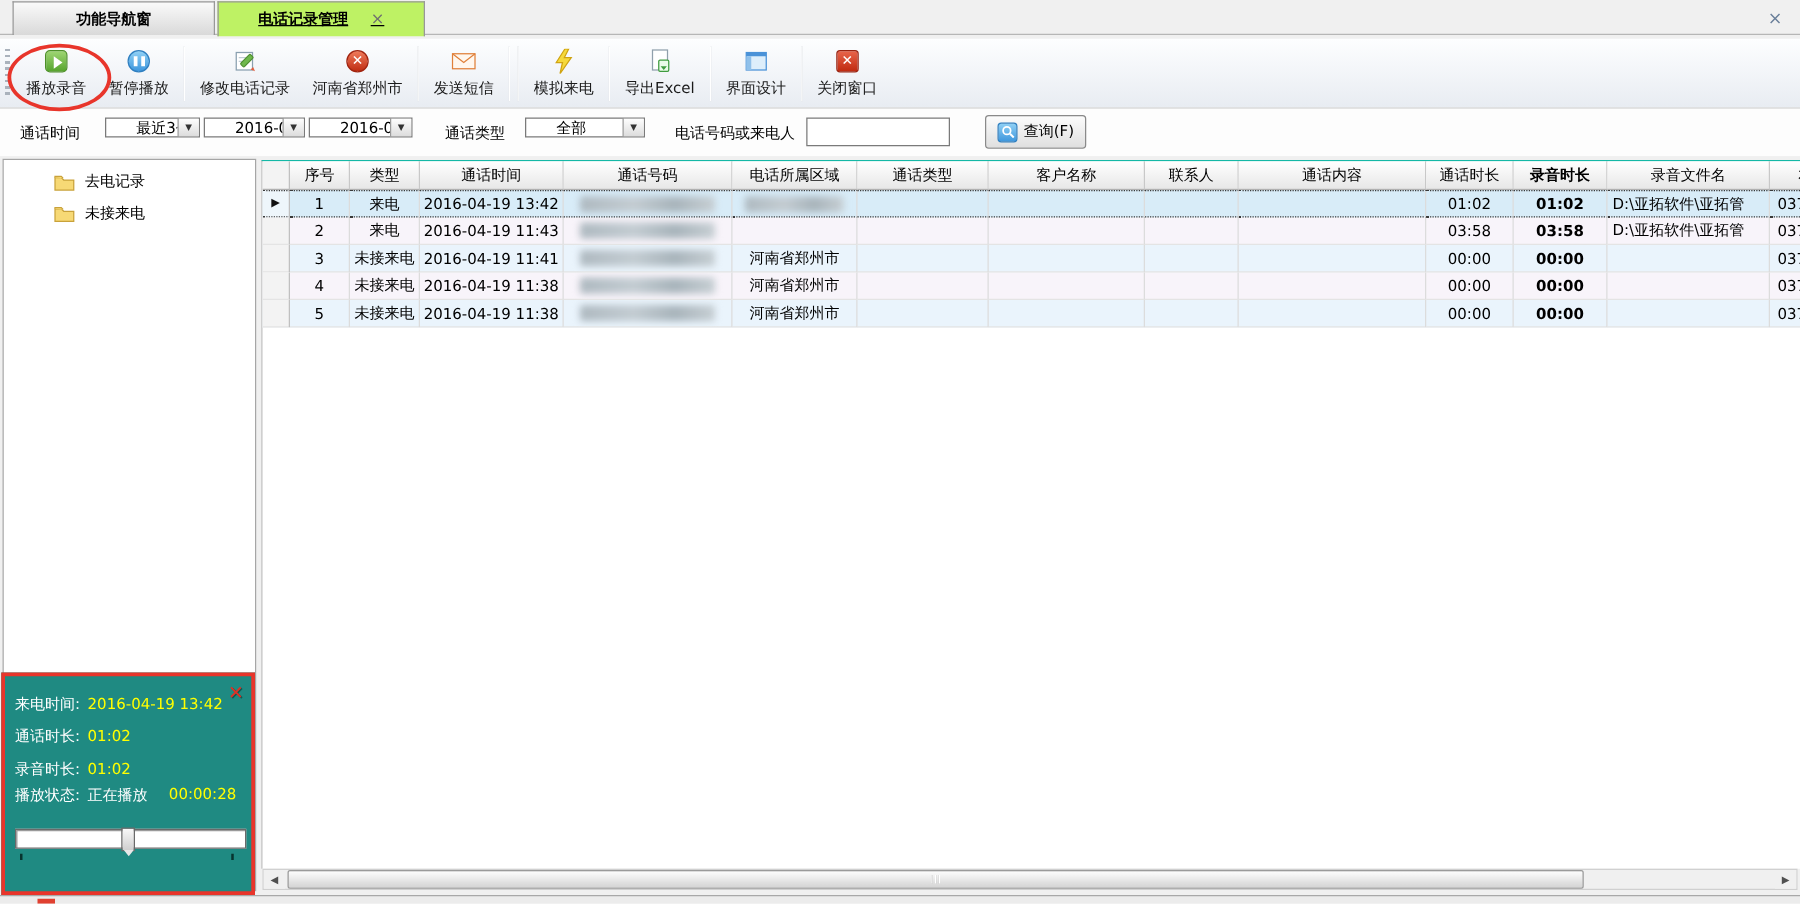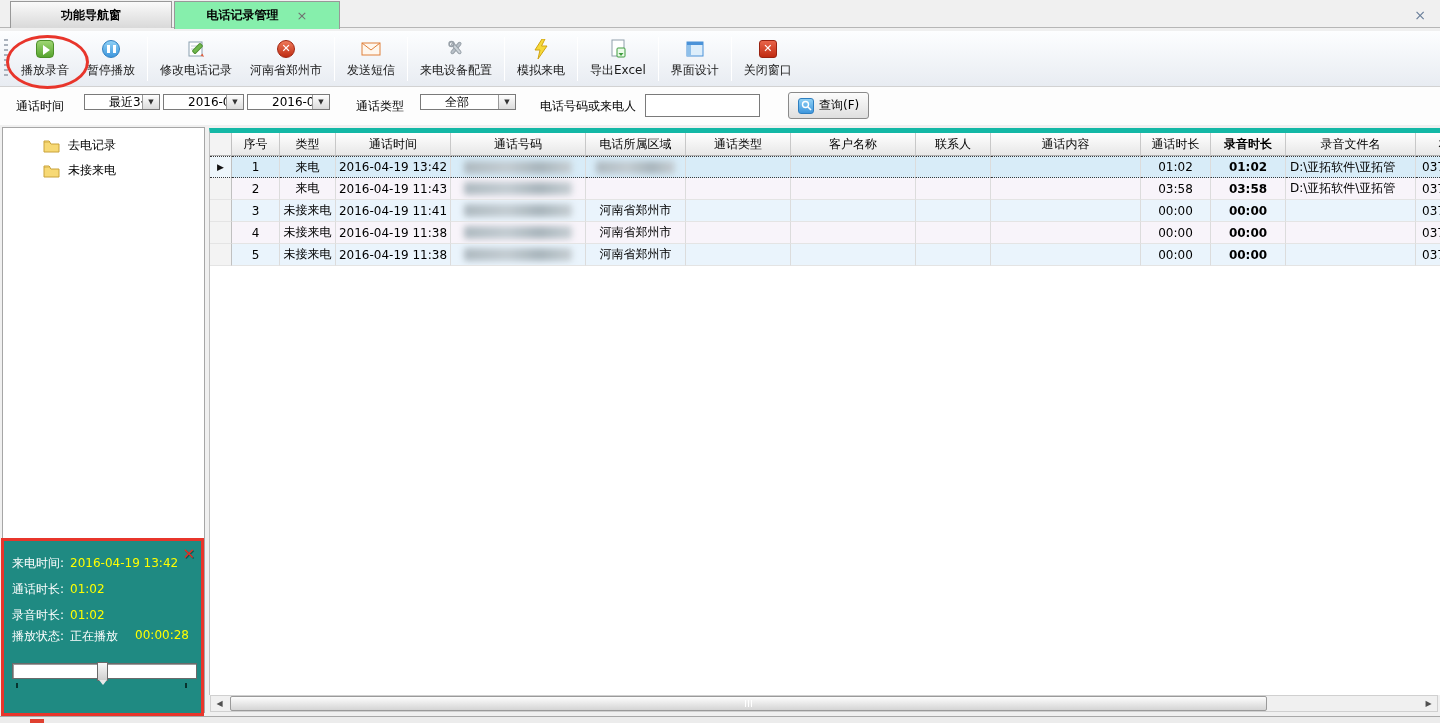--- a/index.html
+++ b/index.html
@@ -7,21 +7,21 @@
   #win { position:relative; width:1440px; height:723px; background:#f0f0f0; overflow:hidden; font-size:12px; color:#000; }
 
   
   .top-border { position:absolute; left:0; top:0; width:1440px; height:3px; background:#2b7cd9; }
 
   
   .tabstrip { position:absolute; left:0; top:3; width:1440px; height:28px; background:#f0f0f0; border-bottom:1px solid #b6b6b6; }
   .tab { position:absolute; top:1px; height:27px; display:flex; align-items:center; justify-content:center;
          border:1px solid #989898; border-bottom:none; font-weight:bold; cursor:default; }
   .tab.inactive { left:10px; width:162px; background:linear-gradient(#fafafa,#d9d9d9); }
-  .tab.active   { left:174px; width:166px; background:#86efac; height:28px; z-index:2; }
+  .tab.active   { left:174px; width:166px; background:#bef264; height:28px; z-index:2;text-decoration:underline; }
   .tab .tab-close { margin-left:18px; color:#707070; font-weight:normal; font-size:13px; }
   .strip-close { position:absolute; right:14px; top:8px; color:#6a7f9a; font-size:14px; line-height:14px; }
 
   
   .toolbar { position:absolute; left:0; top:31px; width:1440px; height:56px; background:linear-gradient(#fdfeff,#e8ecf2); border-bottom:1px solid #d2d2d2; display:flex; align-items:center; padding-left:12px; }
   .grip { position:absolute; left:4px; top:8px; width:4px; height:40px;
           background:repeating-linear-gradient(to bottom,#aab2bc 0 2px,transparent 2px 5px); }
   .tbtn { display:flex; flex-direction:column; align-items:center; justify-content:center; padding:3px 9px; height:50px; gap:3px; }
   .tbtn .lbl { white-space:nowrap; color:#1a1a1a; }
   .tsep { width:1px; height:44px; background:#c6cbd2; border-right:1px solid #fff; margin:0 3px; }
@@ -52,21 +52,21 @@
   
   .tree { position:absolute; left:2px; top:2px; width:203px; height:586px; background:#fff; border:1px solid #a6a6a6; padding-top:5px; }
   .tnode { display:flex; align-items:center; height:25px; gap:5px; }
   .tnode.root { padding-left:6px; }
   .tnode.child { padding-left:40px; }
   .tri-exp { width:0; height:0; border-bottom:7px solid #3c3c3c; border-left:7px solid transparent; }
   .tnode .txt { padding:1px 3px; white-space:nowrap; }
   .tnode.root .txt { border:1px dotted #555; }
 
   
-  .grid { position:absolute; left:209px; top:3px; width:1231px; height:567px; background:#fff; border-left:1px solid #c0c0c0; border-top:5px solid #14b8a6; overflow:hidden; }
+  .grid { position:absolute; left:209px; top:3px; width:1231px; height:567px; background:#fff; border-left:1px solid #c0c0c0; border-top:1px solid #14b8a6; overflow:hidden; }
   .trow { display:flex; height:22px; }
   .trow.hdr { height:23px; }
   .cell { flex:none; display:flex; align-items:center; justify-content:center; border-right:1px solid #dcdcdc; border-bottom:1px solid #e4e4e4; overflow:hidden; white-space:nowrap; }
   .hdr .cell { background:linear-gradient(#ffffff,#e7e7e7); border-right:1px solid #c8c8c8; border-bottom:1px solid #b0b0b0; }
   .c0{width:22px;} .c1{width:48px;} .c2{width:56px;} .c3{width:115px;} .c4{width:135px;}
   .c5{width:100px;} .c6{width:105px;} .c7{width:125px;} .c8{width:75px;} .c9{width:150px;}
   .c10{width:70px;} .c11{width:75px;font-weight:bold;} .c12{width:130px; justify-content:flex-start; padding-left:4px;}
   .c13{width:70px; justify-content:flex-start; padding-left:6px;}
   .hdr .c12, .hdr .c13 { justify-content:center; padding-left:0; }
   .trow .c0 { background:#f3f3f3; border-right:1px solid #c0c0c0; }
@@ -169,30 +169,20 @@
       <span class="icon20">
         <svg width="20" height="16" viewBox="0 0 20 16">
           <rect x="1" y="2" width="18" height="12" fill="#fff7ee" stroke="#e0803a"></rect>
           <polyline points="1,2 10,9 19,2" fill="none" stroke="#e0803a"></polyline>
         </svg>
       </span>
       <span class="lbl">发送短信</span>
     </div>
     <div class="tsep"></div>
 
-    <div class="tbtn">
-      <span class="icon20">
-        <svg width="18" height="18" viewBox="0 0 18 18">
-          <rect x="7.5" y="1" width="3" height="14" rx="1.5" fill="#b8c0c8" stroke="#98a0a8" transform="rotate(40 9 8)"></rect>
-          <rect x="7.5" y="2" width="3" height="13" rx="1.5" fill="#cdd4da" stroke="#98a0a8" transform="rotate(-40 9 8)"></rect>
-          <circle cx="4.5" cy="4" r="2.4" fill="none" stroke="#98a0a8" stroke-width="1.6"></circle>
-        </svg>
-      </span>
-      <span class="lbl">来电设备配置</span>
-    </div>
     <div class="tsep"></div>
 
     <div class="tbtn">
       <span class="icon20">
         <svg width="16" height="20" viewBox="0 0 16 20">
           <polygon points="9,0 2,11 7,11 5,20 14,7 8.5,7 12,0" fill="#f6d93a" stroke="#cfa312"></polygon>
         </svg>
       </span>
       <span class="lbl">模拟来电</span>
     </div>

